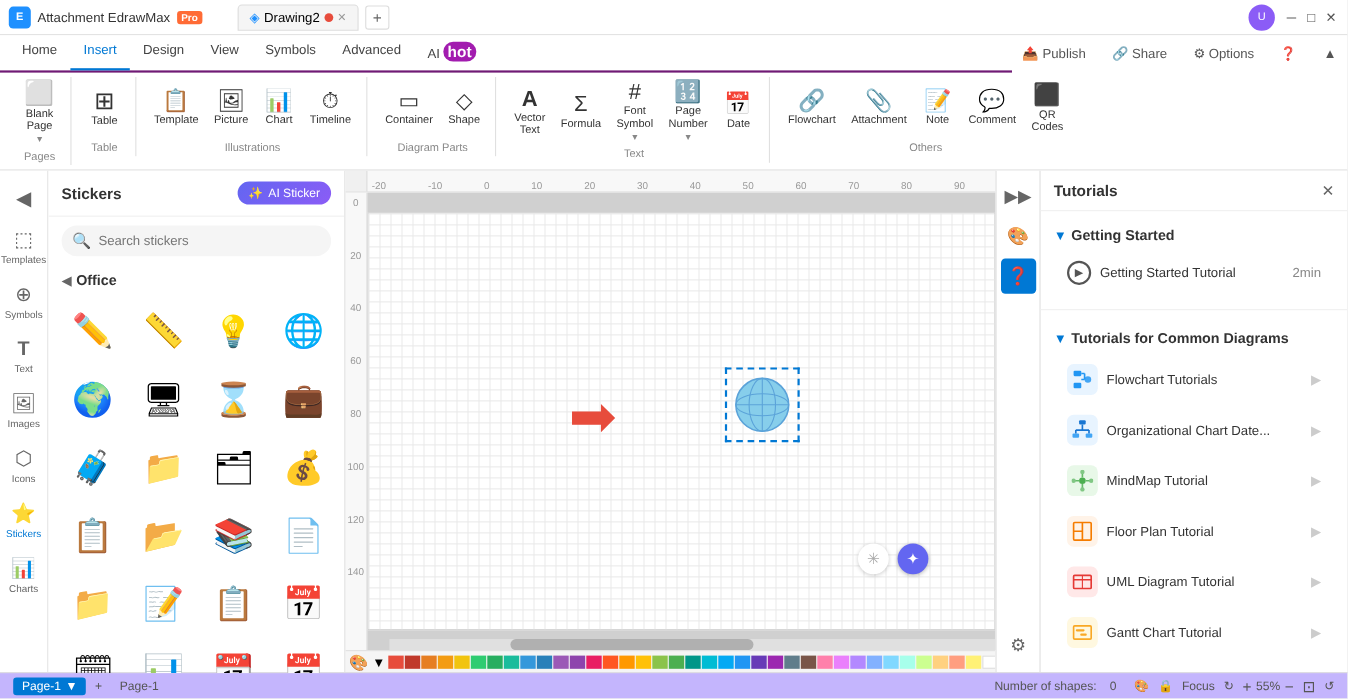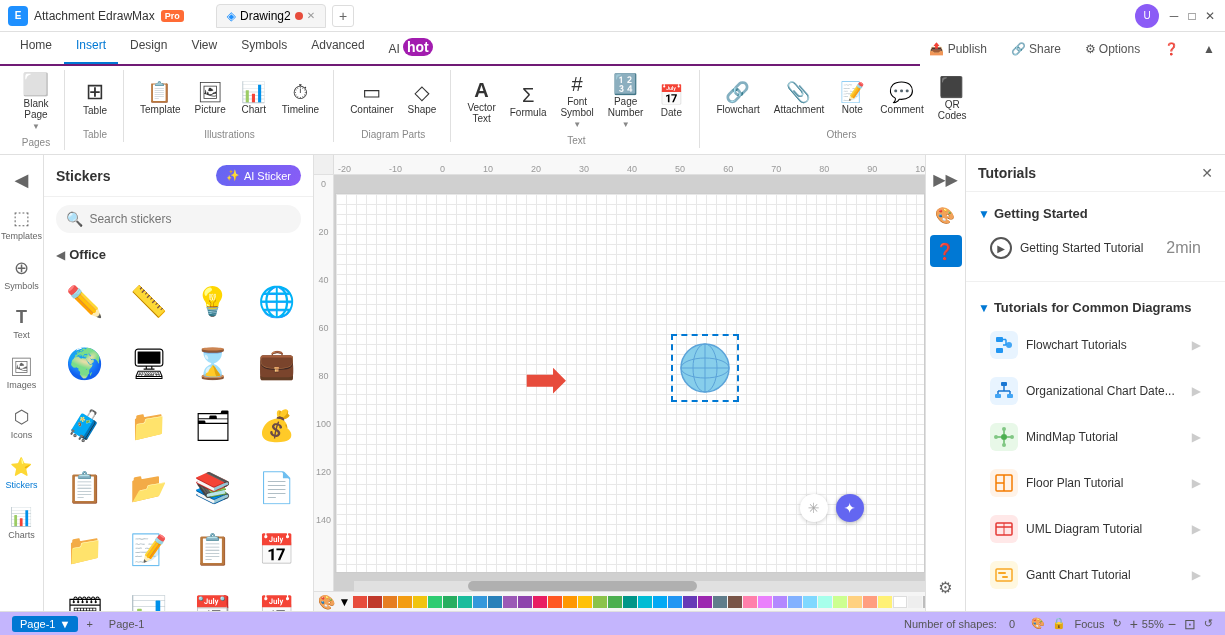--- a/index.html
+++ b/index.html
@@ -81,32 +81,32 @@
     
     .status-bar { height: 24px; background: #c4b5fd; border-top: 1px solid #e0e0e0; display: flex; align-items: center; padding: 0 12px; font-size: 11px; color: #555; gap: 8px; }
     .page-tab { display: flex; align-items: center; gap: 4px; padding: 2px 8px; background: #0078d4; color: white; border-radius: 3px; font-size: 11px; cursor: pointer; }
     .page-tab-inactive { display: flex; align-items: center; gap: 4px; padding: 2px 8px; color: #555; font-size: 11px; cursor: pointer; }
     .status-center { margin-left: auto; display: flex; align-items: center; gap: 12px; }
     .status-right { display: flex; align-items: center; gap: 8px; margin-left: 8px; }
     .zoom-control { display: flex; align-items: center; gap: 4px; }
     .zoom-btn { cursor: pointer; color: #555; font-size: 14px; }
 
     
-    .right-panel { width: 260px; background: #fff; border-left: 1px solid #e0e0e0; display: flex; flex-direction: column; }
+    .right-panel { width: 280px; background: #fff; border-left: 1px solid #e0e0e0; display: flex; flex-direction: column; }
     .right-panel-header { display: flex; align-items: center; justify-content: space-between; padding: 10px 12px; border-bottom: 1px solid #f0f0f0; }
     .right-panel-title { font-size: 14px; font-weight: 600; color: #333; }
     .panel-collapse-btn { color: #666; cursor: pointer; font-size: 14px; }
     .tutorial-section { padding: 8px 0; }
     .section-header { display: flex; align-items: center; gap: 4px; padding: 6px 12px; cursor: pointer; }
     .section-chevron { color: #0078d4; font-size: 12px; }
     .section-title { font-size: 13px; font-weight: 600; color: #333; }
     .tutorial-item { display: flex; align-items: center; gap: 8px; padding: 8px 16px; cursor: pointer; border-radius: 4px; margin: 2px 8px; }
     .tutorial-play { width: 22px; height: 22px; border-radius: 50%; border: 2px solid #555; display: flex; align-items: center; justify-content: center; color: #555; font-size: 10px; flex-shrink: 0; }
     .tutorial-name { font-size: 12px; color: #333; flex: 1; }
-    .tutorial-duration { font-size: 16px; color: #888; }
+    .tutorial-duration { font-size: 12px; color: #888; }
     .tutorial-icon { width: 28px; height: 28px; border-radius: 6px; display: flex; align-items: center; justify-content: center; font-size: 16px; flex-shrink: 0; }
     .tutorial-icon.blue { background: #e8f4ff; }
     .tutorial-icon.green { background: #e8f8e8; }
     .tutorial-icon.orange { background: #fff3e8; }
     .tutorial-chevron { color: #ccc; font-size: 12px; }
     .right-sidebar-icons { width: 40px; background: #fff; border-left: 1px solid #e0e0e0; display: flex; flex-direction: column; align-items: center; padding: 8px 0; gap: 4px; }
     .right-sidebar-icon { width: 32px; height: 32px; display: flex; align-items: center; justify-content: center; cursor: pointer; border-radius: 4px; color: #666; font-size: 16px; }
     .right-sidebar-icon.active { background: #0078d4; color: white; }
 
     .divider { width: 100%; height: 1px; background: #f0f0f0; margin: 4px 0; }

